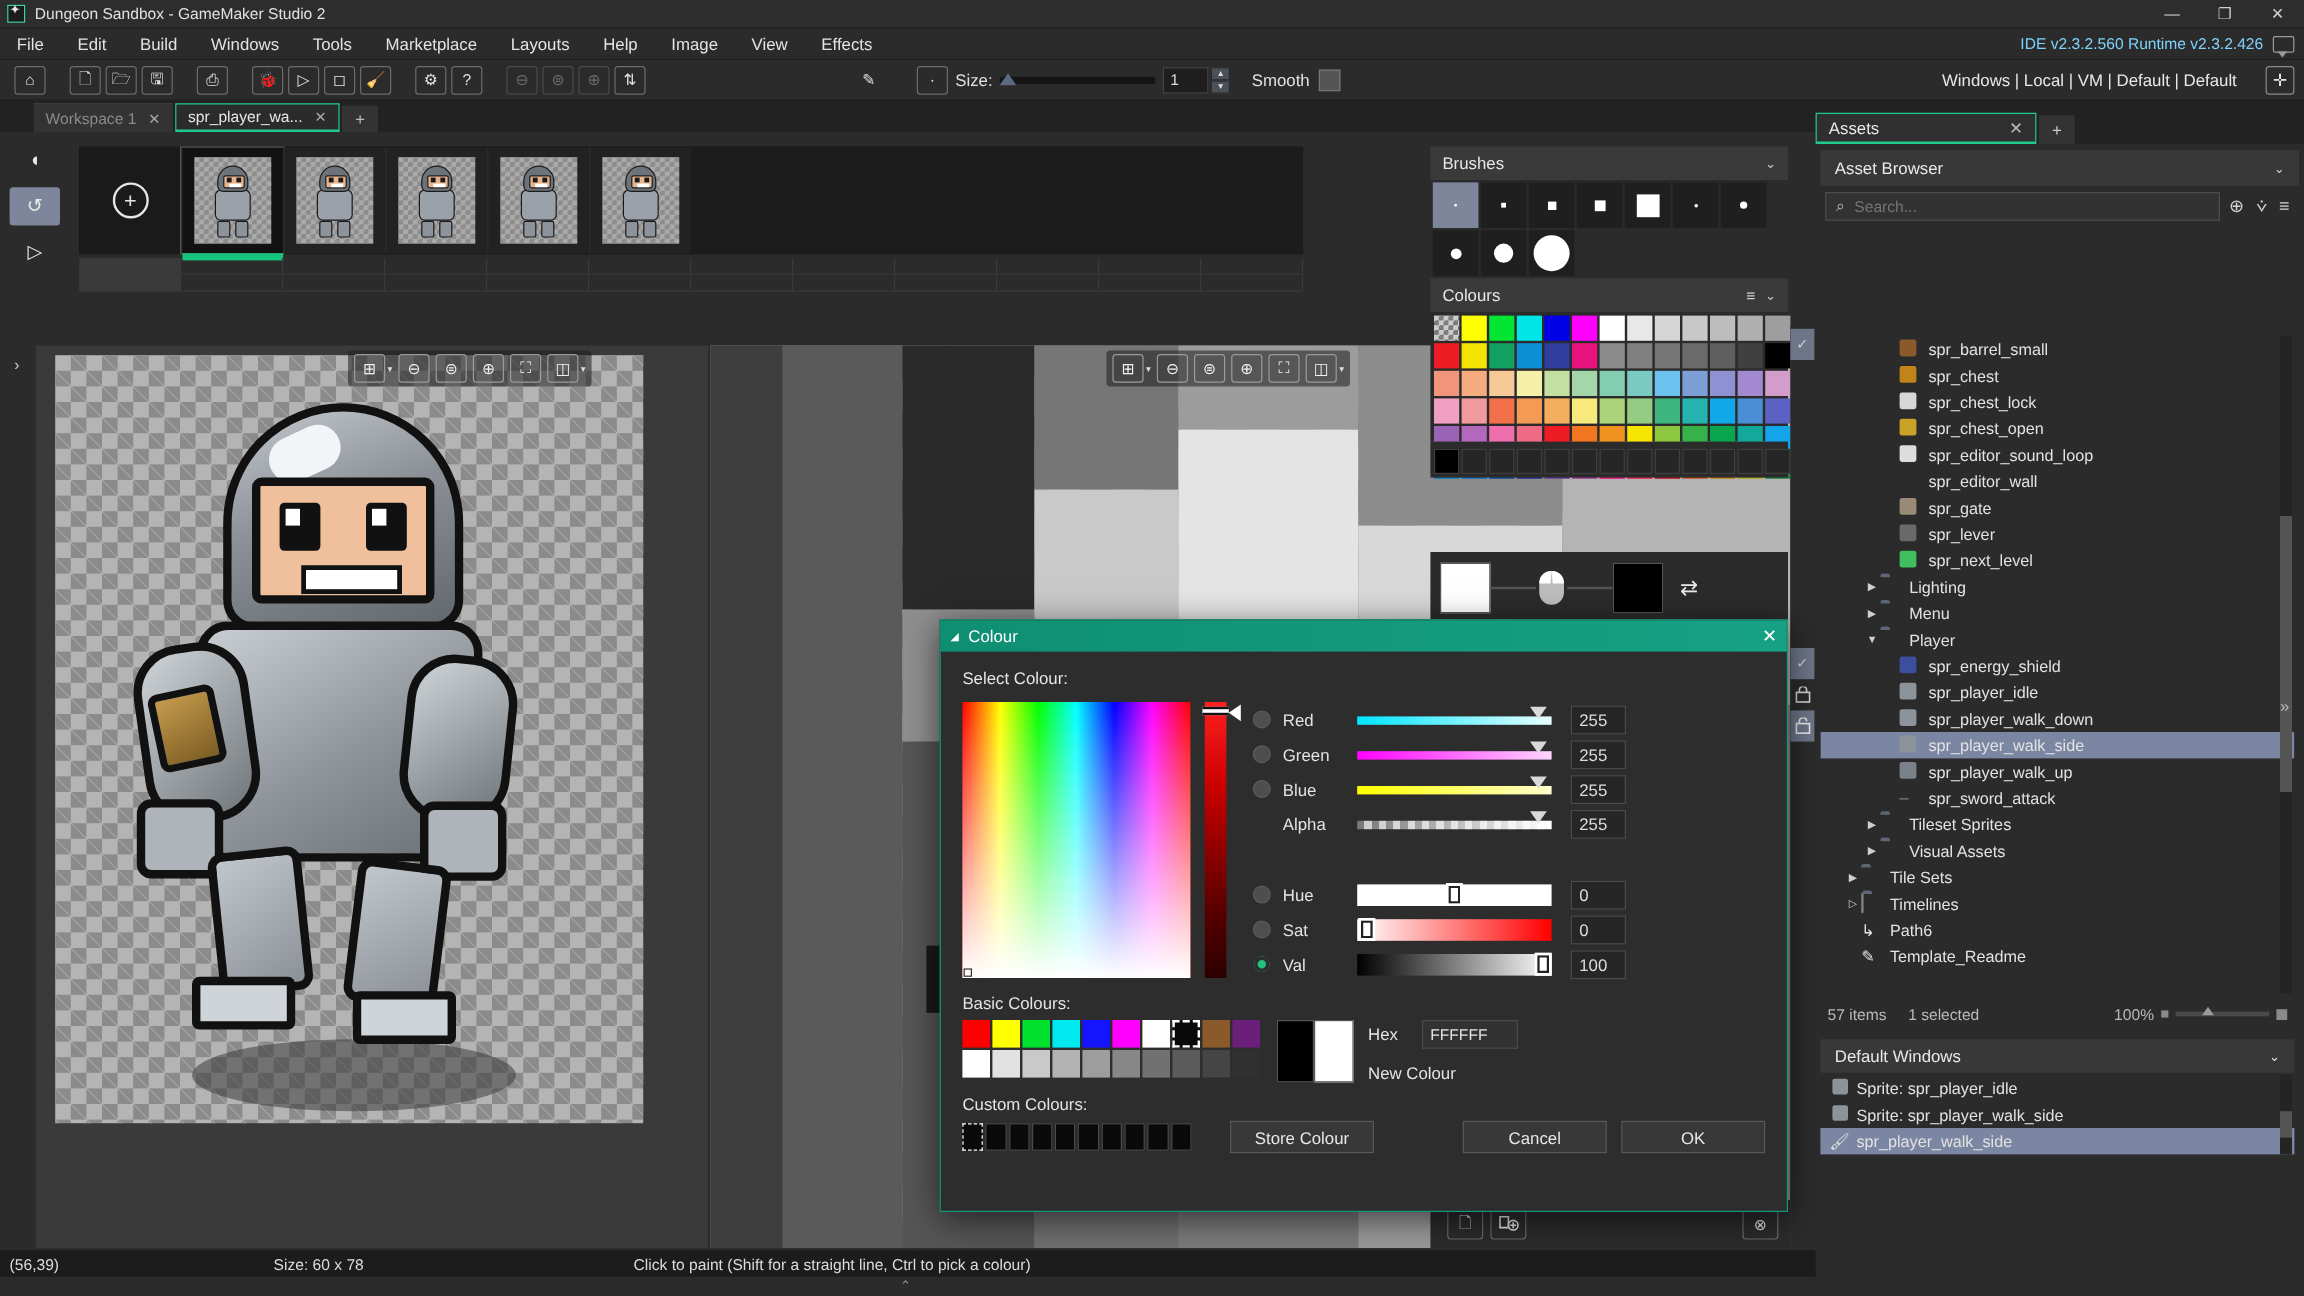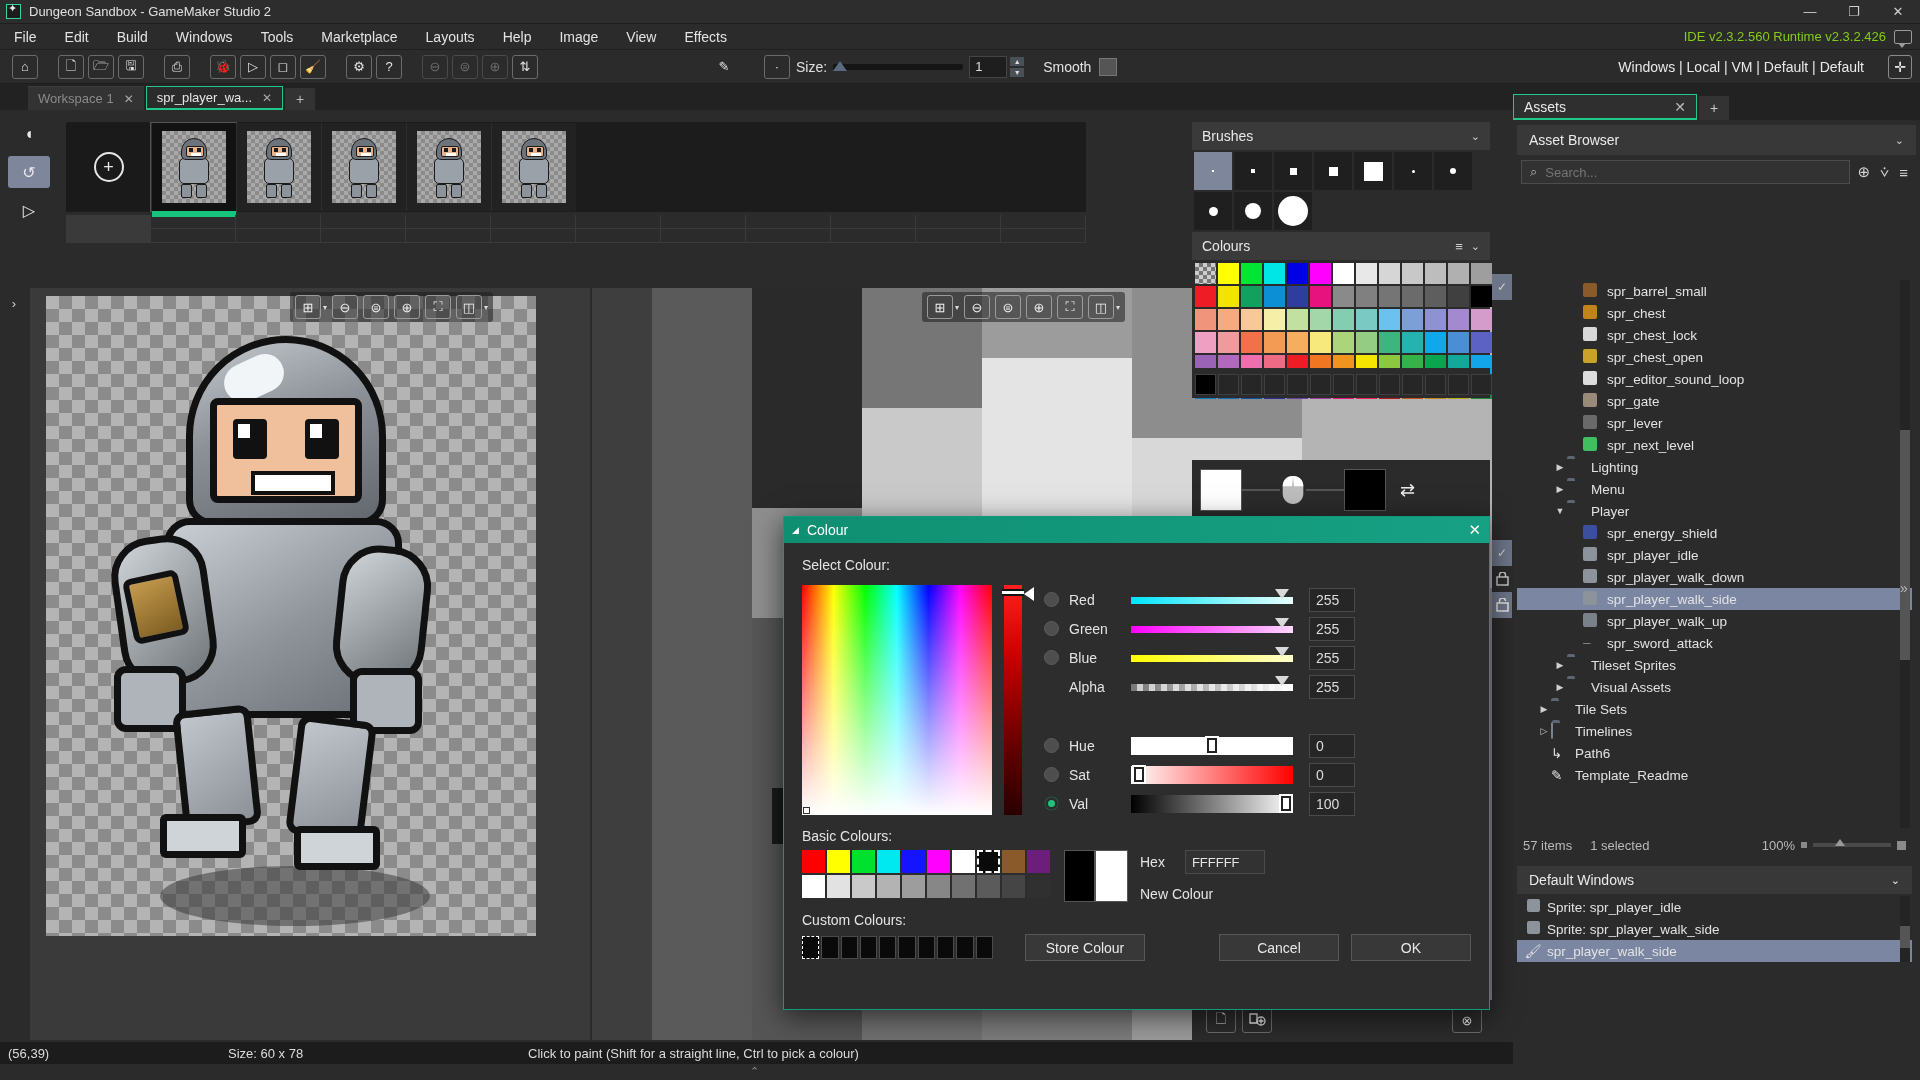--- a/index.html
+++ b/index.html
@@ -17,21 +17,21 @@
   #titlebar .title { font-size:13px; color:#e0e0e0; }
   #winbtns { margin-left:auto; display:flex; height:24px; }
   #winbtns div { width:44px; height:24px; display:flex; align-items:center;
     justify-content:center; font-size:13px; color:#cfcfcf; }
 
   
   #menubar { position:absolute; left:0; top:24px; width:1920px; height:26px;
     background:#2b2b2b; display:flex; align-items:center; border-bottom:1px solid #1f1f1f; }
   #menubar .mi { padding:0 14px; font-size:14px; color:#e3e3e3; line-height:26px; height:26px; }
   #menu-right { margin-left:auto; display:flex; align-items:center; padding-right:8px;
-    font-size:13px; color:#84cc16; gap:8px; }
+    font-size:13px; color:#7dd3fc; gap:8px; }
   #menu-right .chat { width:18px; height:14px; border:1.5px solid #9b9b9b;
     border-radius:2px; position:relative; }
   #menu-right .chat:after { content:""; position:absolute; left:3px; bottom:-5px;
     border-left:4px solid transparent; border-right:4px solid transparent;
     border-top:5px solid #9b9b9b; }
 
   
   #toolbar { position:absolute; left:0; top:50px; width:1920px; height:34px;
     background:#2b2b2b; display:flex; align-items:center; border-bottom:1px solid #1f1f1f; }
   .tb-btn { width:26px; height:24px; margin:0 2px; border:1px solid #6b6b6b; border-radius:3px;
@@ -982,20 +982,25 @@
         <span class="ico"><span style="display: inline-block; width: 14px; height: 14px; border-radius: 2px; background: rgb(201, 162, 39);"></span></span>
         <span>spr_chest_open</span>
       </div>
       <div class="node" style="padding-left: 52px;">
         <span class="tw"></span>
         <span class="ico"><span style="display: inline-block; width: 14px; height: 14px; border-radius: 2px; background: rgb(221, 221, 221);"></span></span>
         <span>spr_editor_sound_loop</span>
       </div>
       <div class="node" style="padding-left: 52px;">
         <span class="tw"></span>
+        <span class="ico"><span style="display: inline-block; width: 14px; height: 14px; border-radius: 2px; background: rgb(42, 42, 42);"></span></span>
+        <span>spr_editor_wall</span>
+      </div>
+      <div class="node" style="padding-left: 52px;">
+        <span class="tw"></span>
         <span class="ico"><span style="display: inline-block; width: 14px; height: 14px; border-radius: 2px; background: rgb(154, 138, 120);"></span></span>
         <span>spr_gate</span>
       </div>
       <div class="node" style="padding-left: 52px;">
         <span class="tw"></span>
         <span class="ico"><span style="display: inline-block; width: 14px; height: 14px; border-radius: 2px; background: rgb(106, 106, 106);"></span></span>
         <span>spr_lever</span>
       </div>
       <div class="node" style="padding-left: 52px;">
         <span class="tw"></span>

